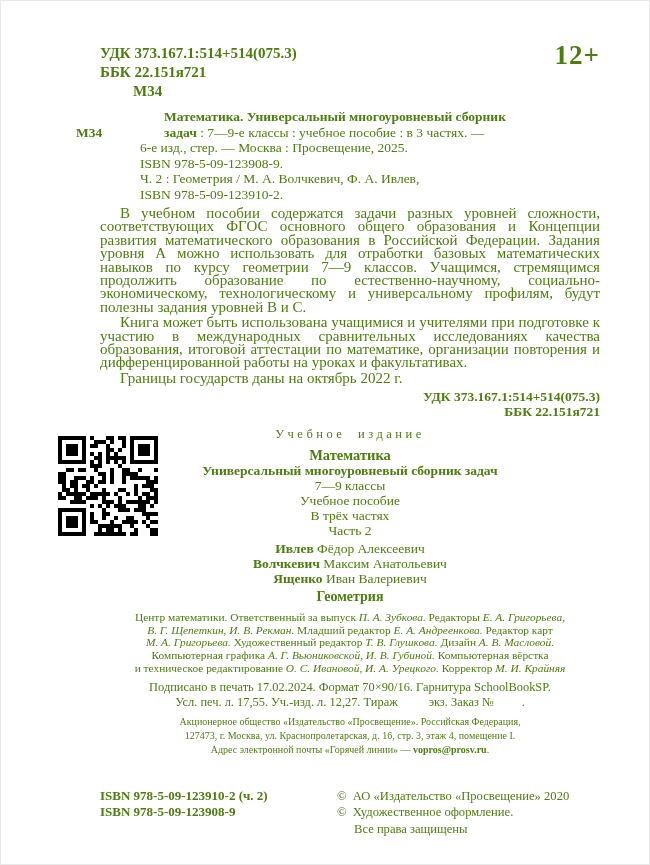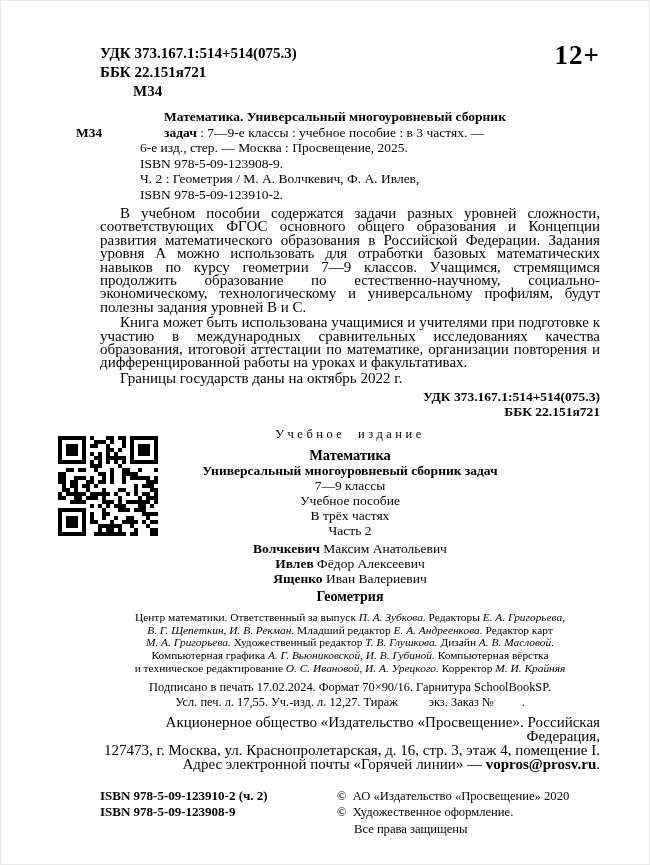--- a/index.html
+++ b/index.html
@@ -1,21 +1,21 @@
 <!DOCTYPE html>
 <html lang="ru"><head>
 <meta charset="utf-8">
 <style>
   * { margin:0; padding:0; box-sizing:border-box; }
   html,body { background:#f5f5f5; }
   body { width:650px; height:865px; margin:0 auto; font-family:"Liberation Serif","DejaVu Serif",serif; }
   .page {
     position:relative; width:650px; height:865px; overflow:hidden;
     padding:44px 50px 28px 100px;
-    background:#ffffff; color:#000000;
+    background:#ffffff; color:#4d7c0f;
     display:flex; flex-direction:column;
     box-shadow: inset 0 0 0 1px #e9e9e9;
   }
   
   .header-row { display:flex; justify-content:space-between; align-items:flex-start; }
   .codes-left { font-weight:700; font-size:15px; line-height:19px; }
   .m34-left { padding-left:33px; }
   .age-badge { font-weight:700; font-size:27px; line-height:28px; margin-top:-3px; letter-spacing:1px; }
   
   .biblio { margin-top:8px; margin-left:40px; font-size:13.5px; line-height:15.5px; }
@@ -34,21 +34,21 @@
   .ed-kind { font-size:12.5px; letter-spacing:3.5px; word-spacing:6px; margin-bottom:5px; }
   .ed-title1 { font-weight:700; font-size:14.5px; line-height:16px; }
   .ed-title2 { font-weight:700; }
   .ed-part { margin-bottom:3px; }
   .ed-authors { margin-bottom:3px; }
   .ed-subject { font-weight:700; font-size:14px; line-height:16px; }
   
   .credits { margin-top:6px; text-align:center; font-size:11.4px; line-height:12.6px; }
   
   .print-info { margin-top:6px; text-align:center; font-size:12.4px; line-height:14.5px; }
-  .publisher { margin-top:6px; text-align:right; font-size:15px; line-height:14px; }
+  .publisher { margin-top:6px; text-align:center; font-size:10px; line-height:14px; }
   
   .footer { margin-top:auto; display:flex; align-items:flex-start; }
   .isbns { font-weight:700; font-size:13px; line-height:16.5px; width:237px; flex:none; }
   .copyrights { font-size:12.6px; line-height:16.5px; }
   .copy-indent { padding-left:17px; }
   
   .qr { position:absolute; left:58px; top:436px; width:100px; height:100px; background:#fff; }
   .qr svg { display:block; }
 </style>
 </head>
@@ -90,22 +90,22 @@
 
   <div class="edition">
     <div class="ed-kind">Учебное издание</div>
     <div class="ed-title1">Математика</div>
     <div class="ed-title2">Универсальный многоуровневый сборник задач</div>
     <div>7—9 классы</div>
     <div>Учебное пособие</div>
     <div>В трёх частях</div>
     <div class="ed-part">Часть 2</div>
     <div class="ed-authors">
+      <div><span style="font-weight: 700;">Ивлев</span><span> Фёдор Алексеевич</span></div>
       <div><span style="font-weight: 700;">Волчкевич</span><span> Максим Анатольевич</span></div>
-      <div><span style="font-weight: 700;">Ивлев</span><span> Фёдор Алексеевич</span></div>
       <div><span style="font-weight: 700;">Ященко</span><span> Иван Валериевич</span></div>
     </div>
     <div class="ed-subject">Геометрия</div>
   </div>
 
   <div class="qr">
       <svg width="100" height="100" viewBox="0 0 100 100" fill="#000" xmlns="http://www.w3.org/2000/svg">
         <rect x="0" y="0" width="4" height="4"></rect>
         <rect x="4" y="0" width="4" height="4"></rect>
         <rect x="8" y="0" width="4" height="4"></rect>

